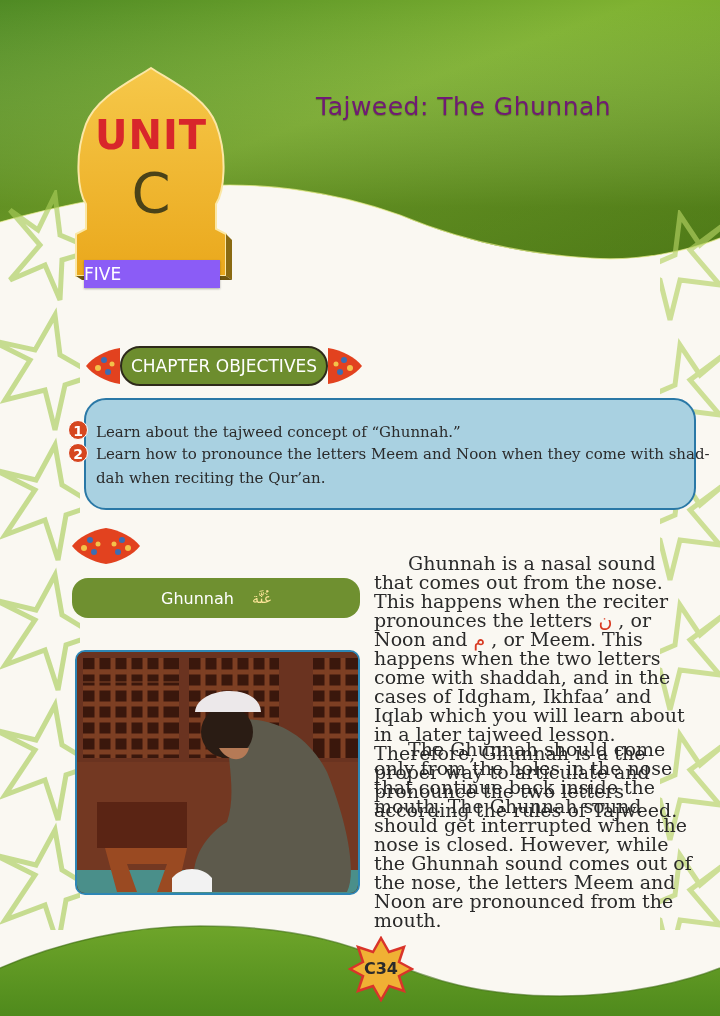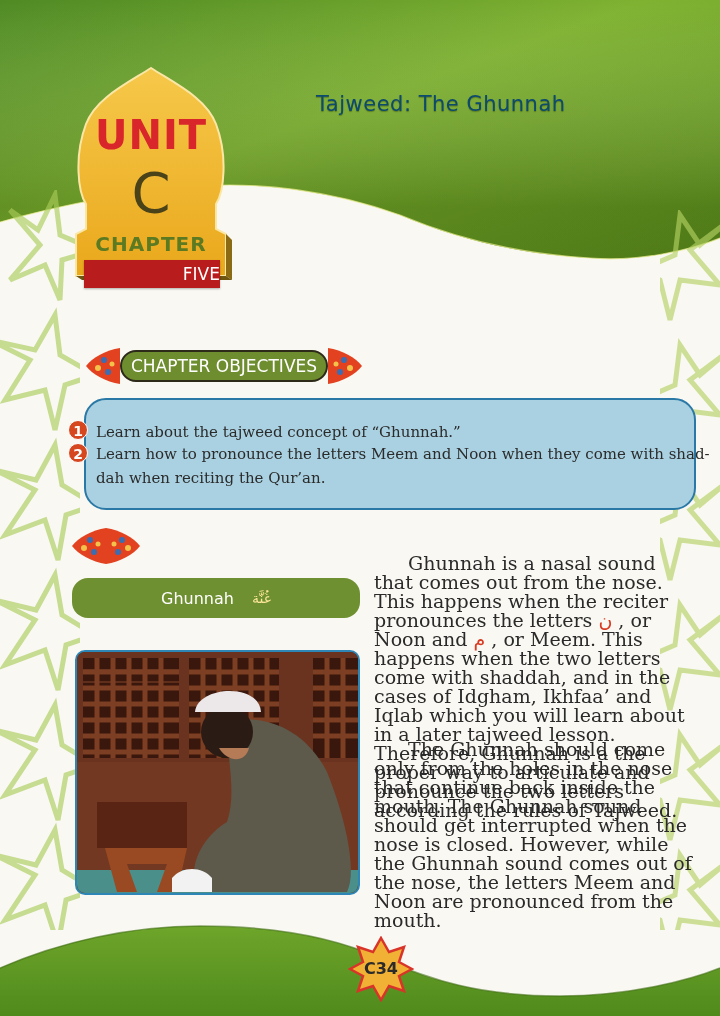--- a/index.html
+++ b/index.html
@@ -9,21 +9,21 @@
   .page { position: absolute; left: 0; top: 0; width: 720px; height: 1016px; overflow: hidden; background: #faf8f2; }
 
   
   .header-bg { position: absolute; left: 0; top: 0; width: 720px; height: 330px; }
   .footer-bg { position: absolute; left: 0; top: 880px; width: 720px; height: 136px; }
   .stars-left { position: absolute; left: 0; top: 190px; width: 80px; height: 740px; opacity: 0.85; }
   .stars-right { position: absolute; right: 0; top: 210px; width: 60px; height: 720px; opacity: 0.85; }
 
   .title {
     position: absolute; left: 316px; top: 92px;
-    font-family: "DejaVu Sans", sans-serif; font-size: 21px; color: #0c4a6e;
+    font-family: "DejaVu Sans", sans-serif; font-size: 25px; color: #701a75;
     letter-spacing: 0.5px; text-shadow: 0 1px 1px rgba(60,80,10,0.5);
   }
 
   
   .badge { position: absolute; left: 56px; top: 64px; width: 190px; height: 232px; }
   .badge svg { position: absolute; left: 0; top: 0; }
   .badge .unit {
     position: absolute; left: 0; width: 190px; top: 48px; text-align: center;
     font-family: "DejaVu Sans", sans-serif; font-weight: bold; font-size: 40px; color: #d8262b;
     letter-spacing: 1px;
@@ -31,30 +31,30 @@
   .badge .letter {
     position: absolute; left: 0; width: 190px; top: 96px; text-align: center;
     font-family: "DejaVu Sans", sans-serif; font-size: 56px; color: #4a4218;
   }
   .badge .chapter {
     position: absolute; left: 0; width: 190px; top: 168px; text-align: center;
     font-family: "DejaVu Sans", sans-serif; font-weight: bold; font-size: 20px; color: #5b7a22;
     letter-spacing: 1px;
   }
   .badge .five {
-    position: absolute; left: 28px; width: 136px; top: 196px; height: 28px; line-height: 28px; text-align: right;
-    background: #b91c1c; color: #fff; font-family: "DejaVu Sans", sans-serif; font-size: 17px;
+    position: absolute; left: 28px; width: 136px; top: 196px; height: 28px; line-height: 28px; text-align: left;
+    background: #8b5cf6; color: #fff; font-family: "DejaVu Sans", sans-serif; font-size: 17px;
     box-shadow: 0 1px 2px rgba(0,0,0,0.3);
   }
 
   
   .pill-wrap { position: absolute; display: flex; align-items: center; }
   .ornament { width: 36px; height: 44px; flex: none; }
   .pill {
-    height: 32px; border-radius: 20px; border: 2px solid #2e2a1a;
+    height: 40px; border-radius: 20px; border: 2px solid #2e2a1a;
     font-family: "DejaVu Sans", sans-serif; color: #fff; display: flex; align-items: center; justify-content: center;
   }
   .pill.green { background: #6d8d2e; width: 208px; font-size: 17px; }
   .pill.red { background: #c9392a; width: 208px; font-size: 19px; }
 
   .objectives {
     position: absolute; left: 84px; top: 398px; width: 612px; height: 112px;
     background: #a9d1e1; border: 2px solid #2a78a6; border-radius: 22px;
   }
   .obj-item { position: absolute; left: 48px; font-size: 15px; color: #2b2b2b; line-height: 24px; }
@@ -152,21 +152,20 @@
           <stop offset="0" stop-color="#f6c84a"></stop>
           <stop offset="1" stop-color="#eaa81c"></stop>
         </linearGradient>
       </defs>
       <path d="M95 4 C120 20 150 34 160 60 C172 92 168 128 160 140 L160 165 L170 170 L170 212 L20 212 L20 170 L30 165 L30 140 C22 128 18 92 30 60 C40 34 70 20 95 4 Z" fill="url(#gold)" stroke="#fbe7a5" stroke-width="2"></path>
       <path d="M170 170 L176 176 L176 216 L170 212 Z" fill="#8a6a12"></path>
       <path d="M20 212 L170 212 L176 216 L26 216 Z" fill="#6e5510"></path>
     </svg>
     <div class="unit">UNIT</div>
     <div class="letter">C</div>
-    <div class="chapter">CHAPTER</div>
     <div class="five">FIVE</div>
   </div>
 
   <div class="pill-wrap" style="left:84px; top:344px;">
     <svg class="ornament" viewBox="0 0 36 44">
       <path d="M36 4 C22 6 8 14 2 22 C8 30 22 38 36 40 Z" fill="#e2421f"></path>
       <circle cx="20" cy="16" r="3" fill="#3b6db3"></circle>
         <circle cx="14" cy="24" r="3" fill="#f3c24a"></circle>
         <circle cx="24" cy="28" r="3" fill="#3b6db3"></circle>
         <circle cx="28" cy="20" r="2.5" fill="#f3c24a"></circle>

